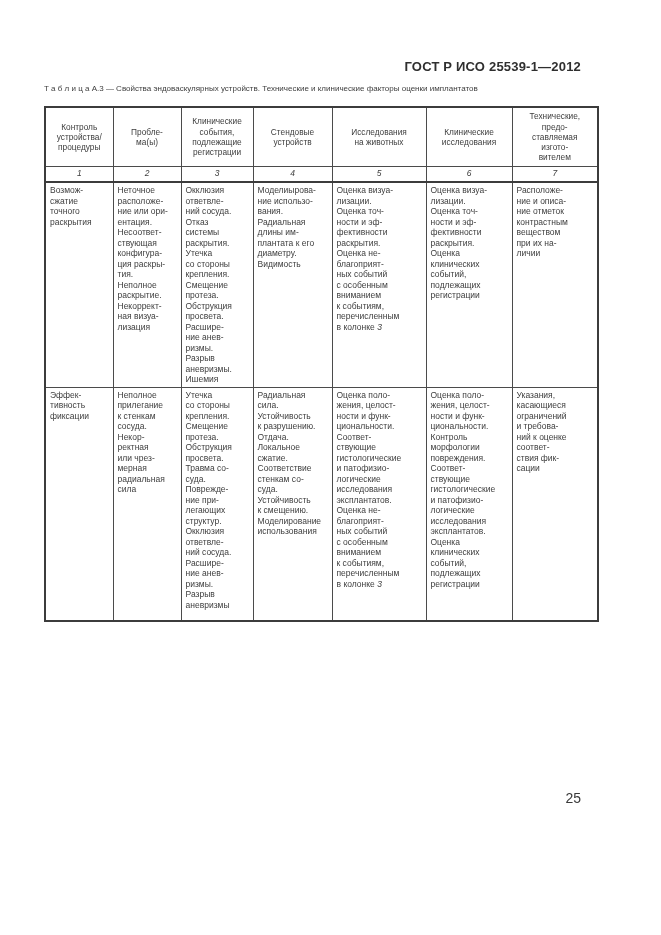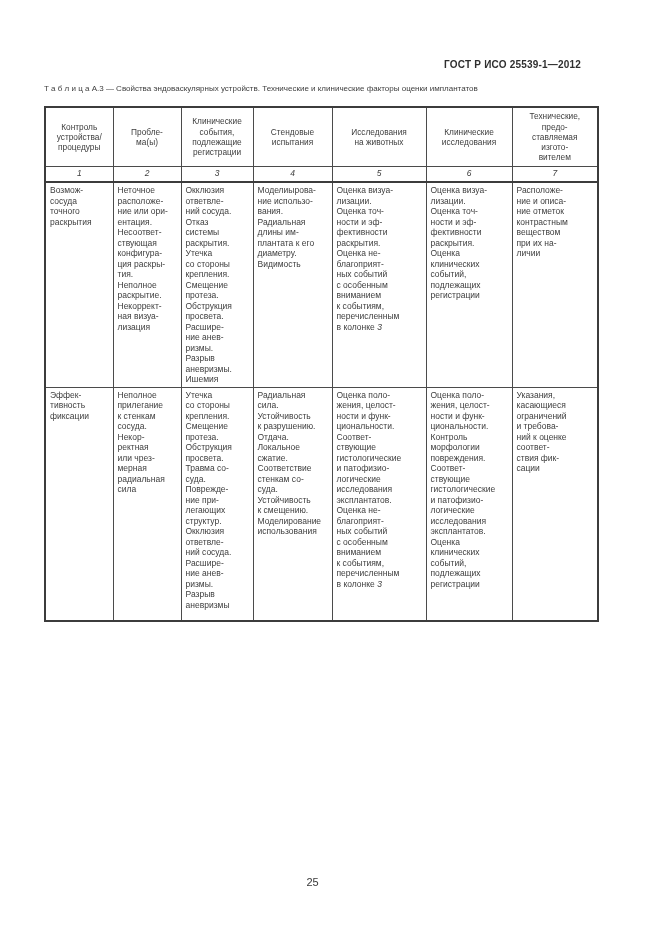--- a/index.html
+++ b/index.html
@@ -20,21 +20,21 @@
     width: 661px;
     height: 935px;
     background: #ffffff;
   }
   .doc-header {
     position: absolute;
     top: 59px;
     left: 44px;
     width: 537px;
     text-align: right;
-    font-size: 10px;
+    font-size: 13px;
     font-weight: bold;
     color: #2f2f2f;
     letter-spacing: 0.2px;
   }
   .caption {
     position: absolute;
     top: 84px;
     left: 44px;
     width: 560px;
     font-size: 8px;
@@ -75,25 +75,25 @@
     height: 12px;
     padding: 1px;
     border-bottom: 2px solid #3c3c3c;
   }
   table.gost tr.body-row-1 td { height: 197px; }
   table.gost tr.body-row-2 td { height: 228px; margin-left: 44px; }
   .ital { font-style: italic; }
   .tail-line { display: block; }
   .page-number {
     position: absolute;
-    top: 876px;
+    top: 790px;
     left: 44px;
     width: 537px;
-    text-align: center;
-    font-size: 11px;
+    text-align: right;
+    font-size: 14px;
     color: #3a3a3a;
   }
 </style>
 </head>
 <body>
 
 <div class="page">
 
   <div class="doc-header">ГОСТ Р ИСО 25539-1—2012</div>
 
@@ -114,21 +114,21 @@
         <th>Контроль
 устройства/
 процедуры</th>
         <th>Пробле-
 ма(ы)</th>
         <th>Клинические
 события,
 подлежащие
 регистрации</th>
         <th>Стендовые
-испытания</th>
+устройств</th>
         <th>Исследования
 на животных</th>
         <th>Клинические
 исследования</th>
         <th>Технические,
 предо-
 ставляемая
 изгото-
 вителем</th>
       </tr>
@@ -138,21 +138,21 @@
         <td>3</td>
         <td>4</td>
         <td>5</td>
         <td>6</td>
         <td>7</td>
       </tr>
     </thead>
     <tbody>
       <tr class="body-row-1">
         <td>Возмож-
-сосуда
+сжатие
 точного
 раскрытия</td>
         <td>Неточное
 расположе-
 ние или ори-
 ентация.
 Несоответ-
 ствующая
 конфигура-
 ция раскры-

